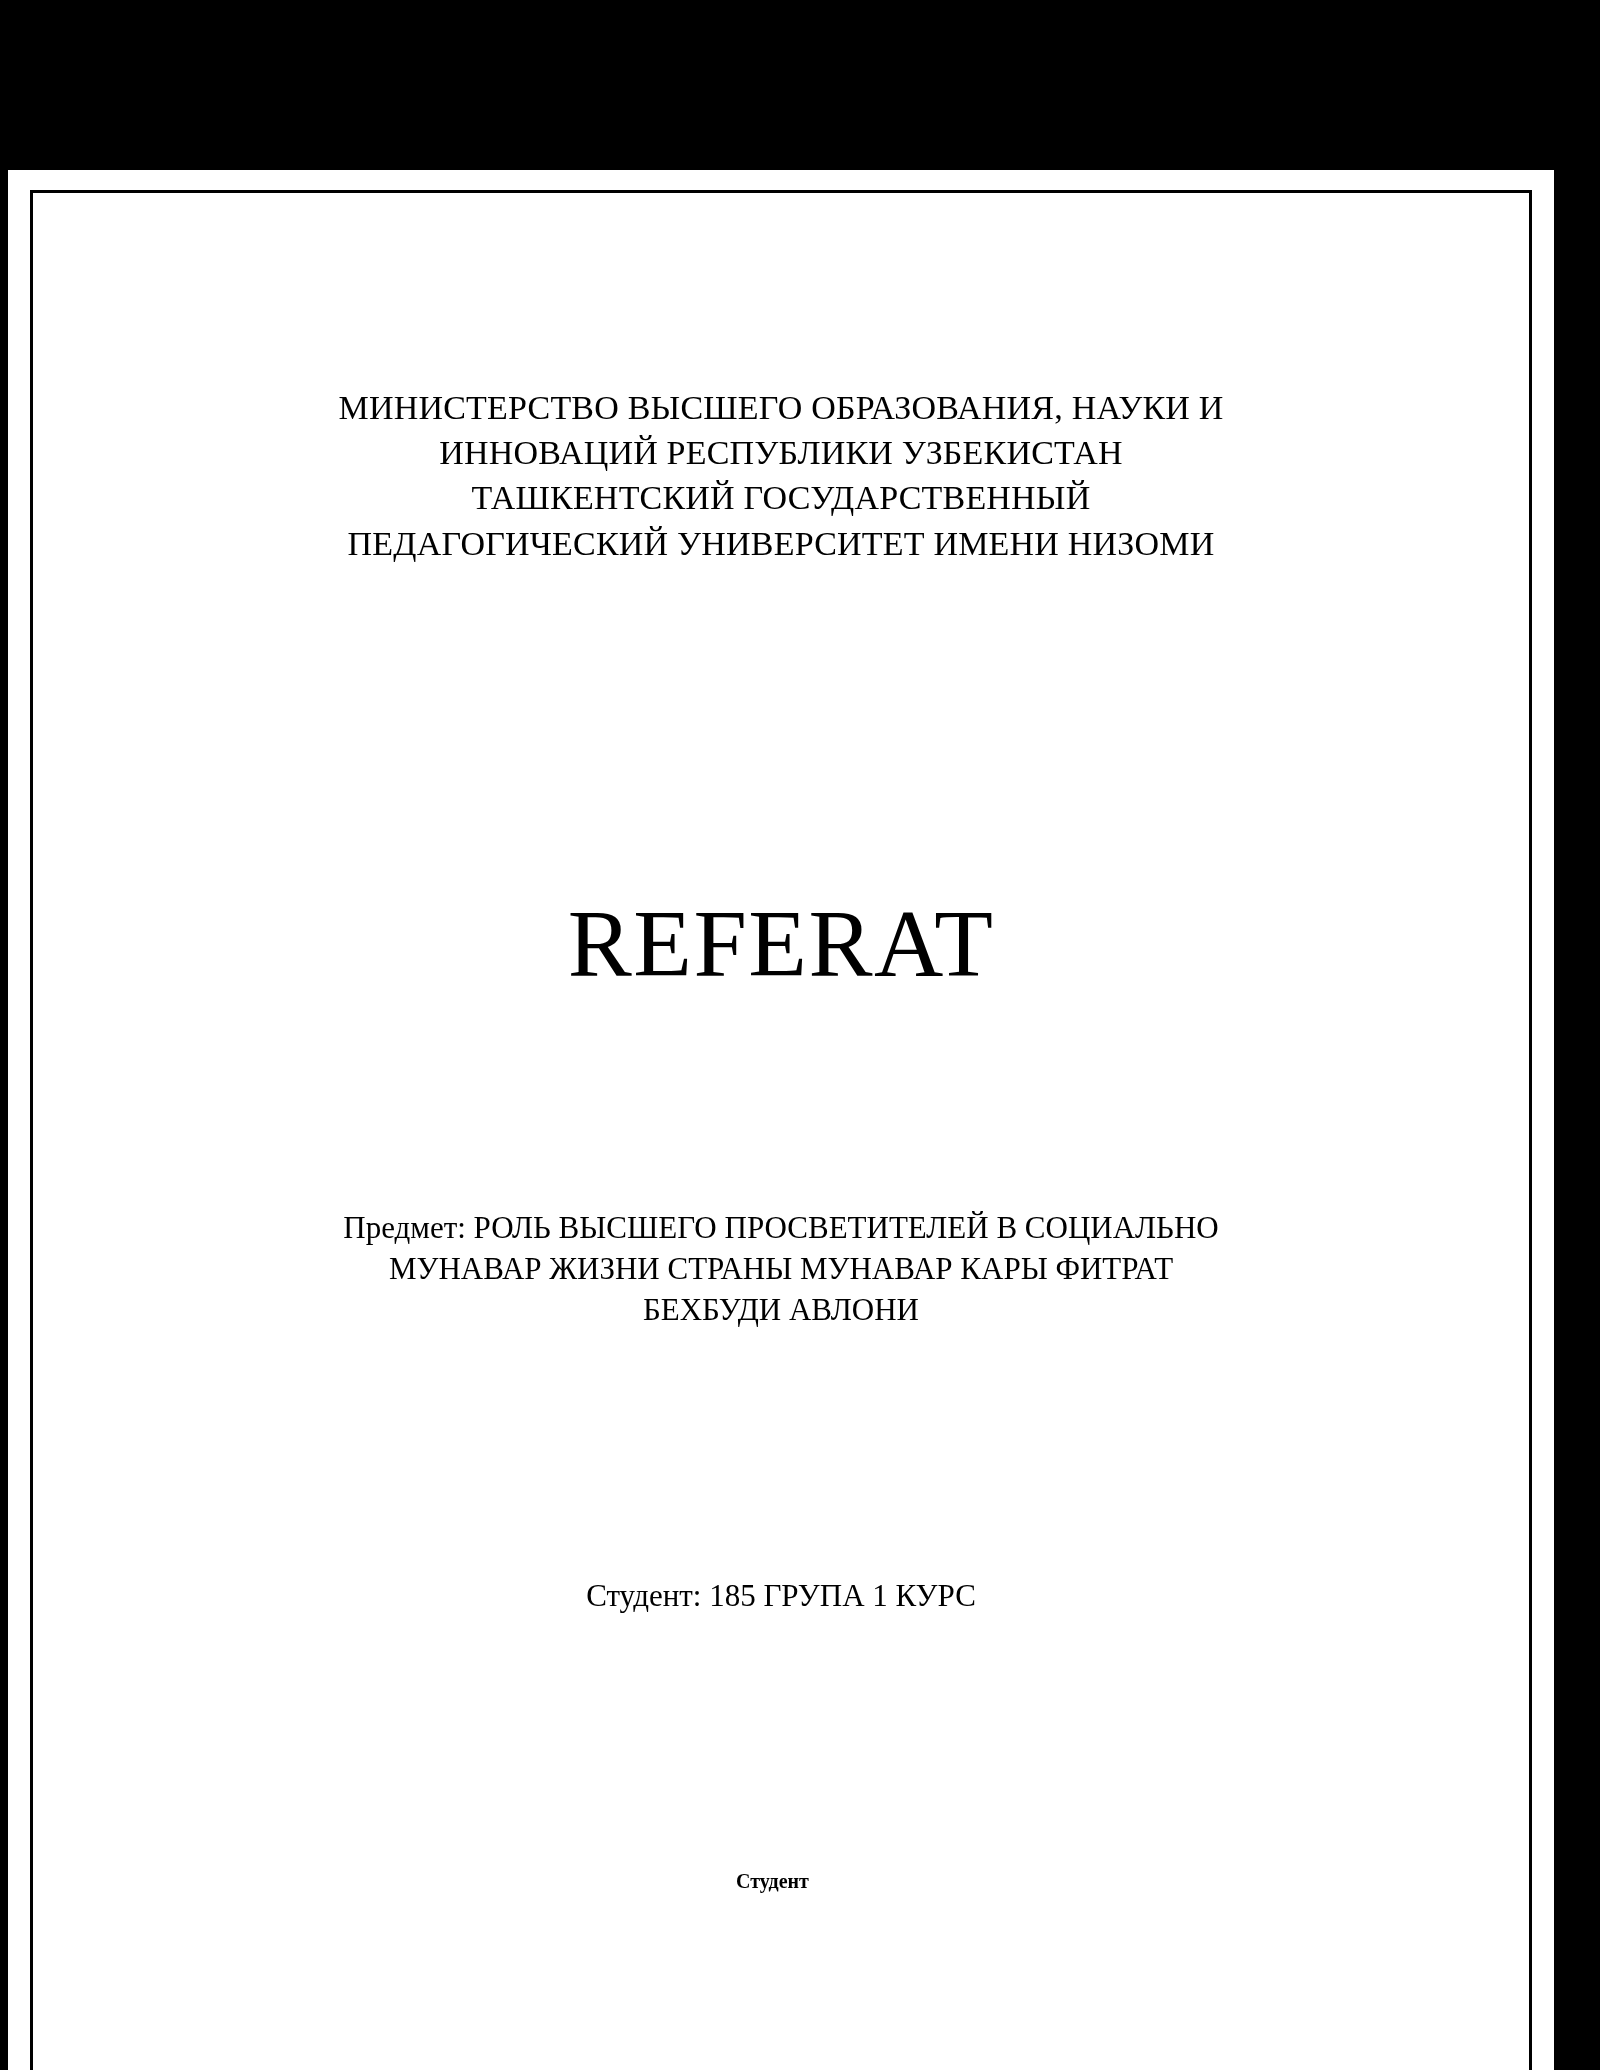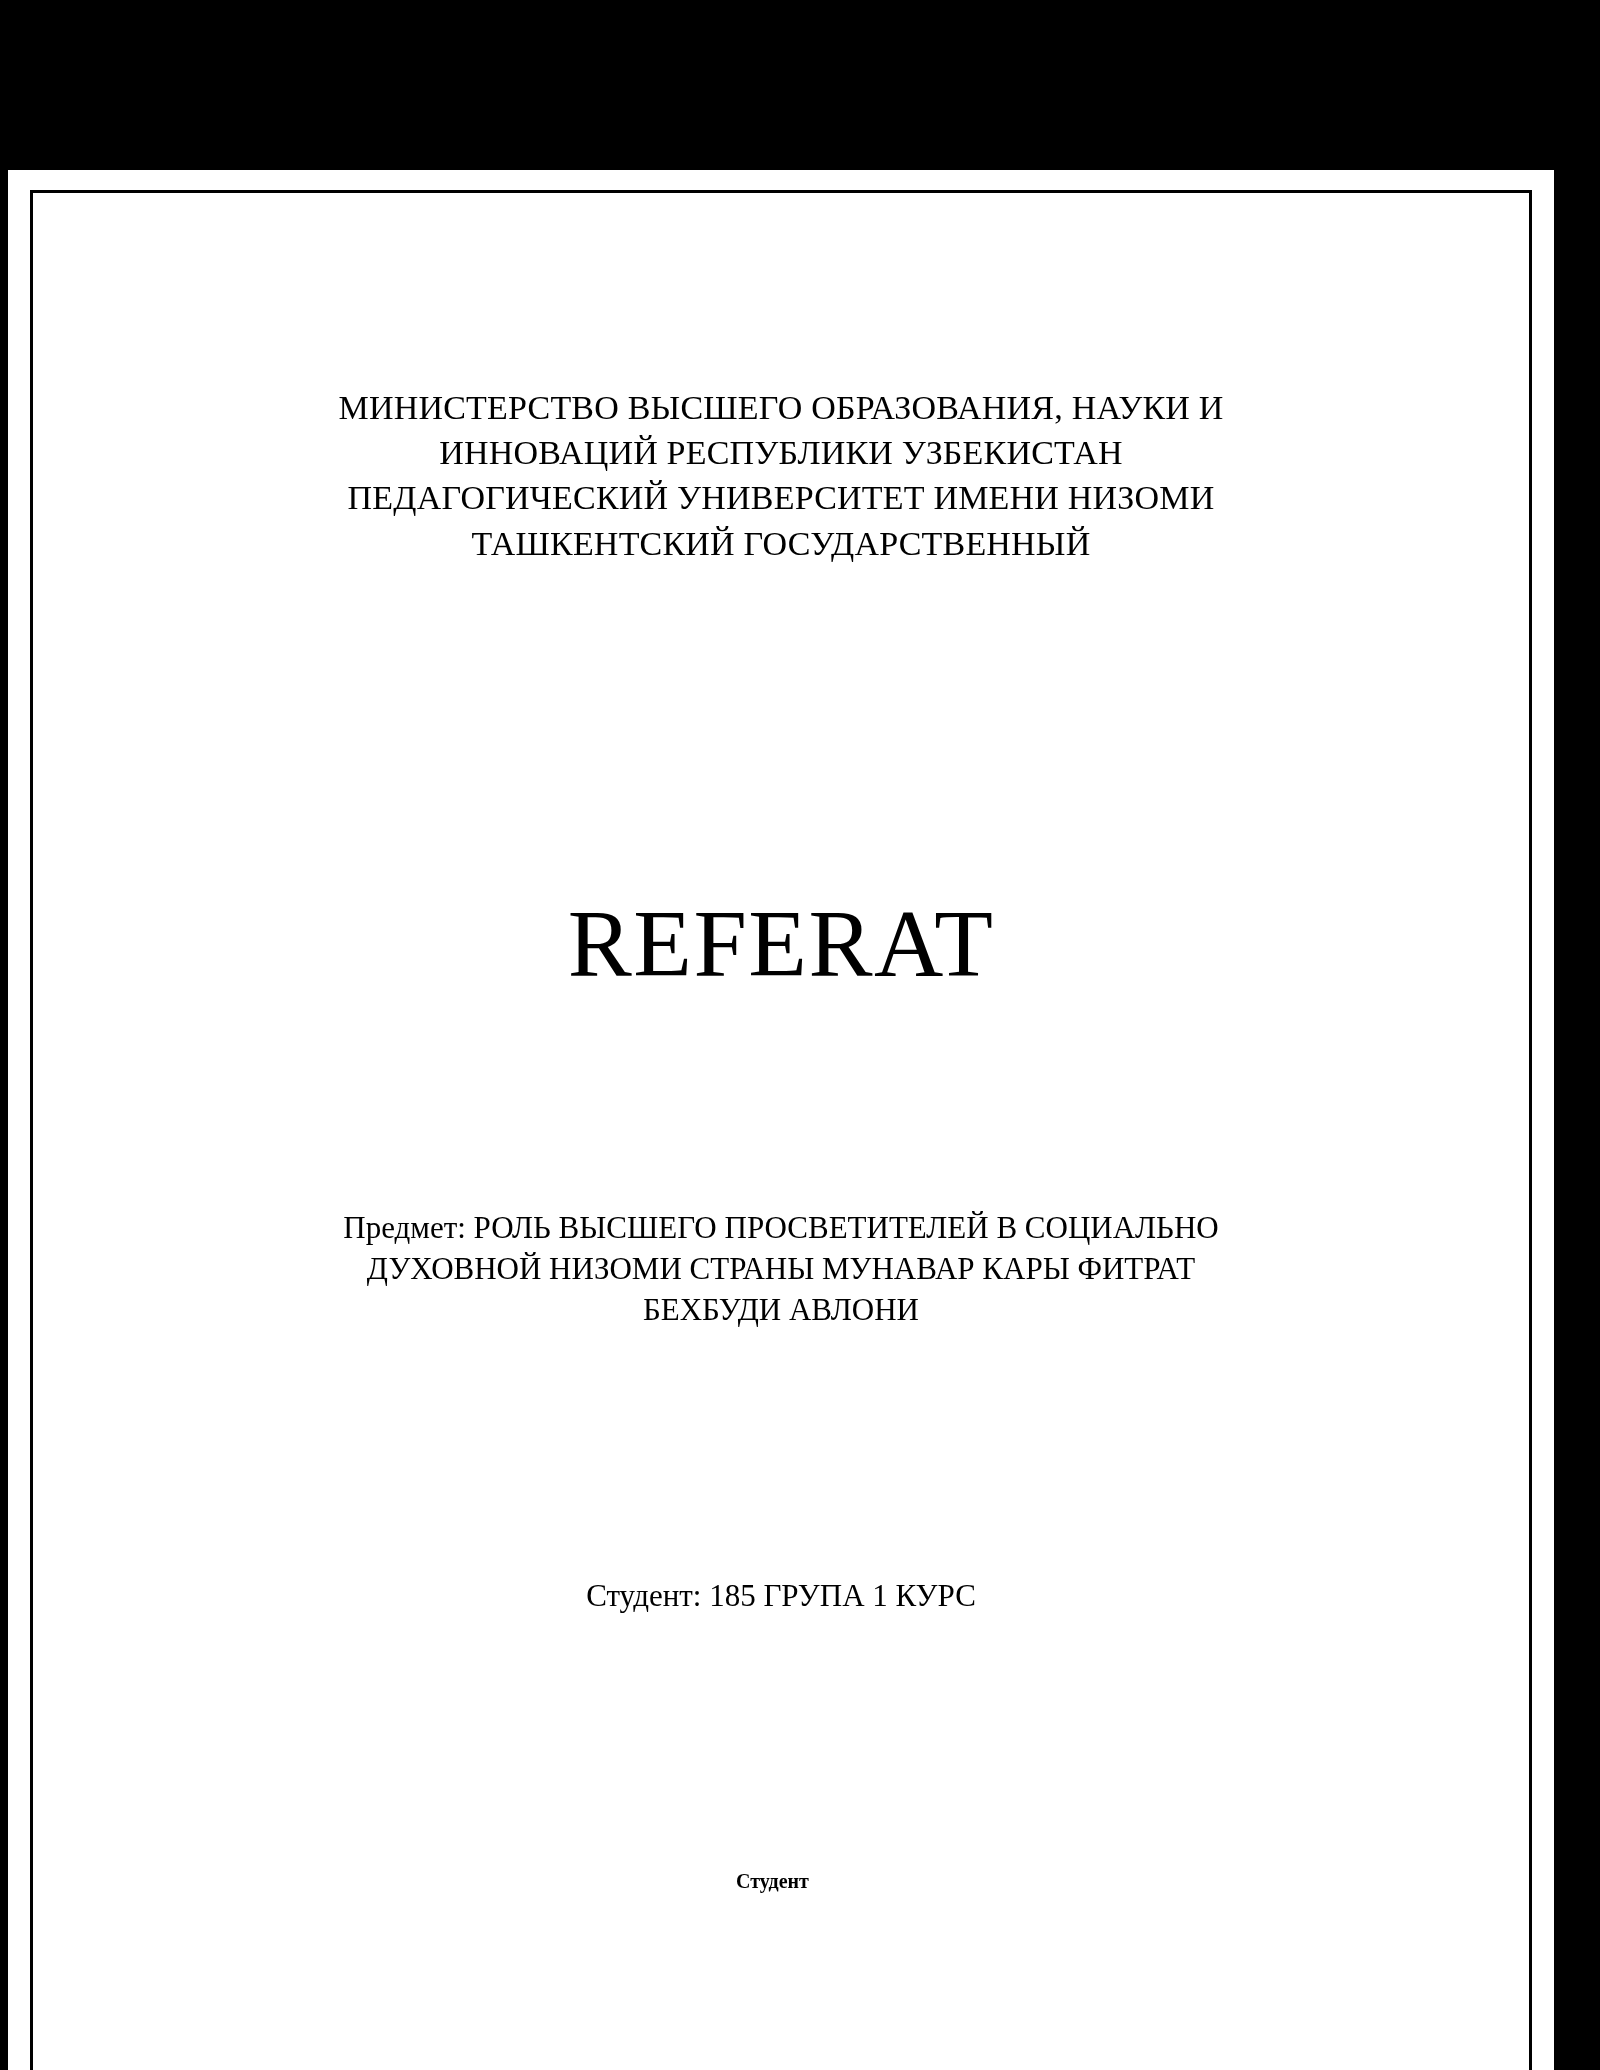--- a/index.html
+++ b/index.html
@@ -112,29 +112,29 @@
 <div class="page-frame">
   <div class="page">
 
     <div class="page-border"></div>
 
     <div class="content">
 
       <div class="ministry">
         <span class="line">МИНИСТЕРСТВО ВЫСШЕГО ОБРАЗОВАНИЯ, НАУКИ И</span>
         <span class="line">ИННОВАЦИЙ РЕСПУБЛИКИ УЗБЕКИСТАН</span>
+        <span class="line">ТАШКЕНТСКИЙ ГОСУДАРСТВЕННЫЙ</span>
         <span class="line">ПЕДАГОГИЧЕСКИЙ УНИВЕРСИТЕТ ИМЕНИ НИЗОМИ</span>
-        <span class="line">ТАШКЕНТСКИЙ ГОСУДАРСТВЕННЫЙ</span>
       </div>
 
       <div class="doc-type">REFERAT</div>
 
       <div class="subject">
         <span class="line">Предмет: РОЛЬ ВЫСШЕГО ПРОСВЕТИТЕЛЕЙ В СОЦИАЛЬНО</span>
-        <span class="line">ДУХОВНОЙ НИЗОМИ СТРАНЫ МУНАВАР КАРЫ ФИТРАТ</span>
+        <span class="line">МУНАВАР ЖИЗНИ СТРАНЫ МУНАВАР КАРЫ ФИТРАТ</span>
         <span class="line">БЕХБУДИ АВЛОНИ</span>
       </div>
 
       <div class="student-line">Студент: 185 ГРУПА 1 КУРС</div>
 
     </div>
 
     <div class="signature">Студент</div>
 
   </div>

